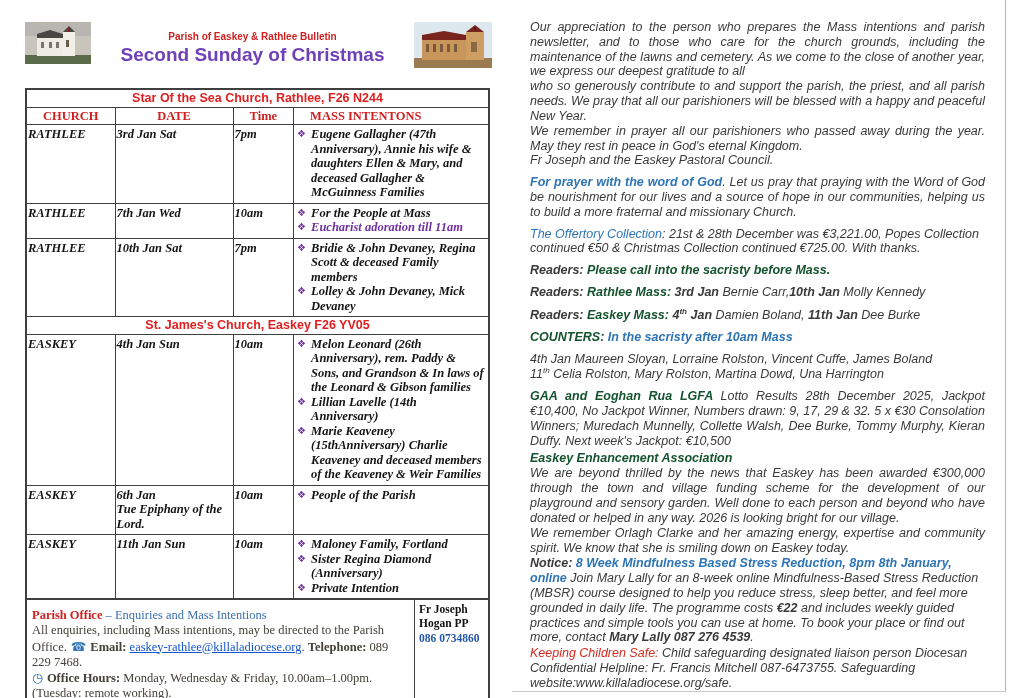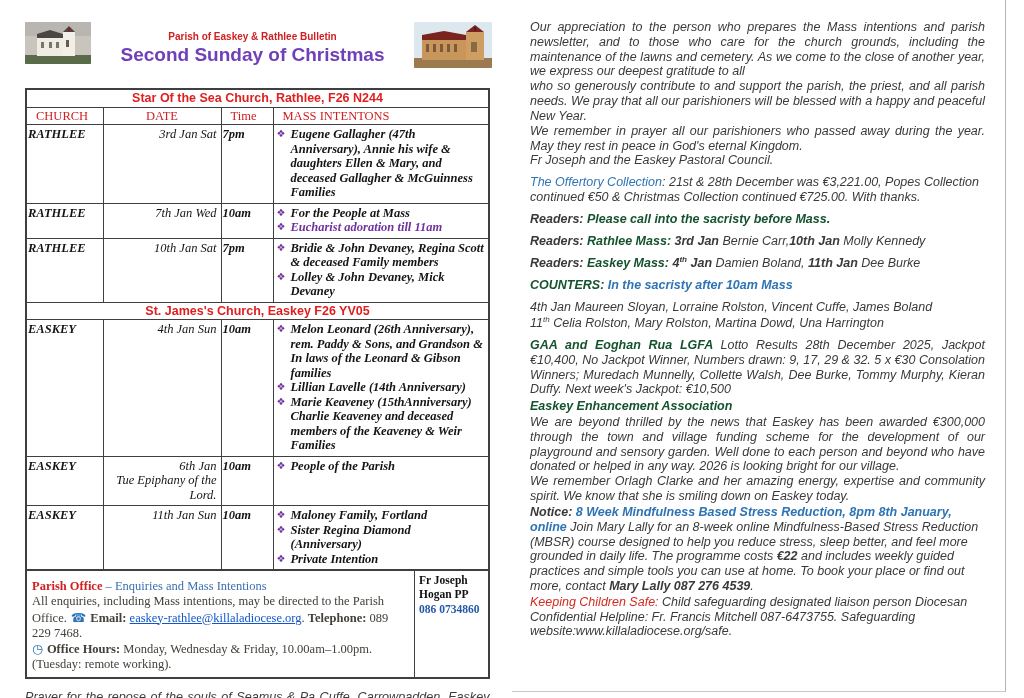--- a/index.html
+++ b/index.html
@@ -16,26 +16,26 @@
   .bulletin-subtitle { color:#7040b8; font-weight:bold; font-size:19px; line-height:1.3; }
 
   .mass-table-wrap { margin-top:20px; border:2px solid #3f3f3f; width:465px; }
   table.mass-table { border-collapse:collapse; width:100%;
        font-family:"Liberation Serif", serif; font-size:12.5px; line-height:1.16; color:#141414; }
   table.mass-table td { border:1.5px solid #3f3f3f; vertical-align:top; padding:2px 4px 3px 1px; }
   table.mass-table tr:first-child td { border-top:none; }
   table.mass-table td:first-child { border-left:none; }
   table.mass-table td:last-child { border-right:none; }
   td.col-church { width:76px; font-weight:bold; font-style:italic; }
-  td.col-date   { width:118px; font-weight:normal; font-style:italic;text-align:right; }
+  td.col-date   { width:118px; font-weight:bold; font-style:italic; }
   td.col-time   { width:52px;  font-weight:bold; font-style:italic; }
   td.col-mass   { }
   tr.section-row td { text-align:center; color:#e02020; font-weight:bold;
        font-family:"Liberation Sans", sans-serif; font-size:12.5px; padding:1px 2px; }
-  tr.header-row td { color:#d02020; font-weight:normal; padding:1px 9px; }
+  tr.header-row td { color:#d02020; font-weight:bold; padding:1px 16px; }
   tr.header-row td.h-center { }
   .intent { display:flex; font-weight:bold; font-style:italic; }
   .intent .diamond { color:#7030a0; font-family:"DejaVu Sans", sans-serif;
        font-style:normal; font-size:10px; padding:1px 5px 0 2px; }
   .intent.purple-text .intent-text { color:#7030a0;font-style:italic; }
 
   .office-row { display:flex; border-top:1.5px solid #3f3f3f;
        font-family:"Liberation Serif", serif; font-size:12.5px; line-height:1.22; color:#44403a; }
   .office-main { flex:1; padding:8px 5px 4px 5px; }
   .office-priest { width:74px; border-left:1.5px solid #3f3f3f; padding:2px 4px;
@@ -225,20 +225,21 @@
   </div>
 
   <div class="left-paragraphs">
     <p class="para"><span>Prayer for the repose of the souls of Seamus &amp; Pa Cuffe, Carrowpadden, Easkey. Jimmy Dunleavy, Roslea, Easkey, father of Anne Harte, Mary Feeney &amp; Martina Culkin. Eddie Brennan, Killala, brother-in-law of Lila Ferguson.  May their souls rest in peace.</span></p>
 
   </div>
 </div>
 
 <div class="page page-right">
   <p class="para"><span>Our appreciation to the person who prepares the Mass intentions and parish newsletter, and to those who care for the church grounds, including the maintenance of the lawns and cemetery. As we come to the close of another year, we express our deepest gratitude to all</span><br><span>who so generously contribute to and support the parish, the priest, and all parish needs. We pray that all our parishioners will be blessed with a happy and peaceful New Year.</span><br><span>We remember in prayer all our parishioners who passed away during the year. May they rest in peace in God's eternal Kingdom.</span><br><span>Fr Joseph and the Easkey Pastoral Council.</span></p>
+  <p class="para"><span class="blue-b">For prayer with the word of God</span><span>. Let us pray that praying with the Word of God be nourishment for our lives and a source of hope in our communities, helping us to build a more fraternal and missionary Church.</span></p>
   <p class="para no-justify"><span class="blue">The Offertory Collection</span><span>: 21st &amp; 28th December was €3,221.00, Popes Collection continued €50 &amp; Christmas Collection continued €725.00. With thanks.</span></p>
   <p class="para no-justify"><span class="b">Readers: </span><span class="red-b">Please call into the sacristy before Mass.</span></p>
   <p class="para no-justify"><span class="b">Readers: </span><span class="red-b">Rathlee Mass: </span><span class="b">3rd Jan </span><span>Bernie Carr,</span><span class="b">10th Jan </span><span>Molly Kennedy</span></p>
   <p class="para no-justify"><span class="b">Readers: </span><span class="red-b">Easkey Mass: </span><span class="b">4</span><span class="b sup">th</span><span class="b"> Jan </span><span>Damien Boland, </span><span class="b">11th Jan </span><span>Dee Burke</span></p>
   <p class="para no-justify"><span class="red-b">COUNTERS: </span><span class="blue-b">In the sacristy after 10am Mass</span></p>
   <p class="para no-justify"><span>4th Jan Maureen Sloyan, Lorraine Rolston, Vincent Cuffe, James Boland</span><br><span>11</span><span class="sup">th</span><span> Celia Rolston, Mary Rolston, Martina Dowd, Una Harrington</span></p>
   <p class="para" style="margin-bottom:2px;"><span class="red-b">GAA and Eoghan Rua LGFA </span><span>Lotto Results 28th December 2025, Jackpot €10,400, No Jackpot Winner, Numbers drawn: 9, 17, 29 &amp; 32. 5 x €30 Consolation Winners; Muredach Munnelly, Collette Walsh, Dee Burke, Tommy Murphy, Kieran Duffy. Next week's Jackpot: €10,500</span></p>
   <p class="para no-justify" style="margin-bottom:1px;"><span class="red-b">Easkey Enhancement Association</span></p>
   <p class="para" style="margin-bottom:1px;"><span>We are beyond thrilled by the news that Easkey has been awarded €300,000 through the town and village funding scheme for the development of our playground and sensory garden. Well done to each person and beyond who have donated or helped in any way. 2026 is looking bright for our village.</span><br><span>We remember Orlagh Clarke and her amazing energy, expertise and community spirit. We know that she is smiling down on Easkey today.</span></p>
   <p class="para no-justify" style="margin-bottom:1px;"><span class="b">Notice: </span><span class="blue-b">8 Week Mindfulness Based Stress Reduction, 8pm 8th January,</span><br><span class="blue-b">online </span><span>Join Mary Lally for an 8-week online Mindfulness-Based Stress Reduction (MBSR) course designed to help you reduce stress, sleep better, and feel more grounded in daily life. The programme costs </span><span class="b">€22</span><span> and includes weekly guided practices and simple tools you can use at home. To book your place or find out more, contact </span><span class="b">Mary Lally 087 276 4539</span><span>.</span></p>

